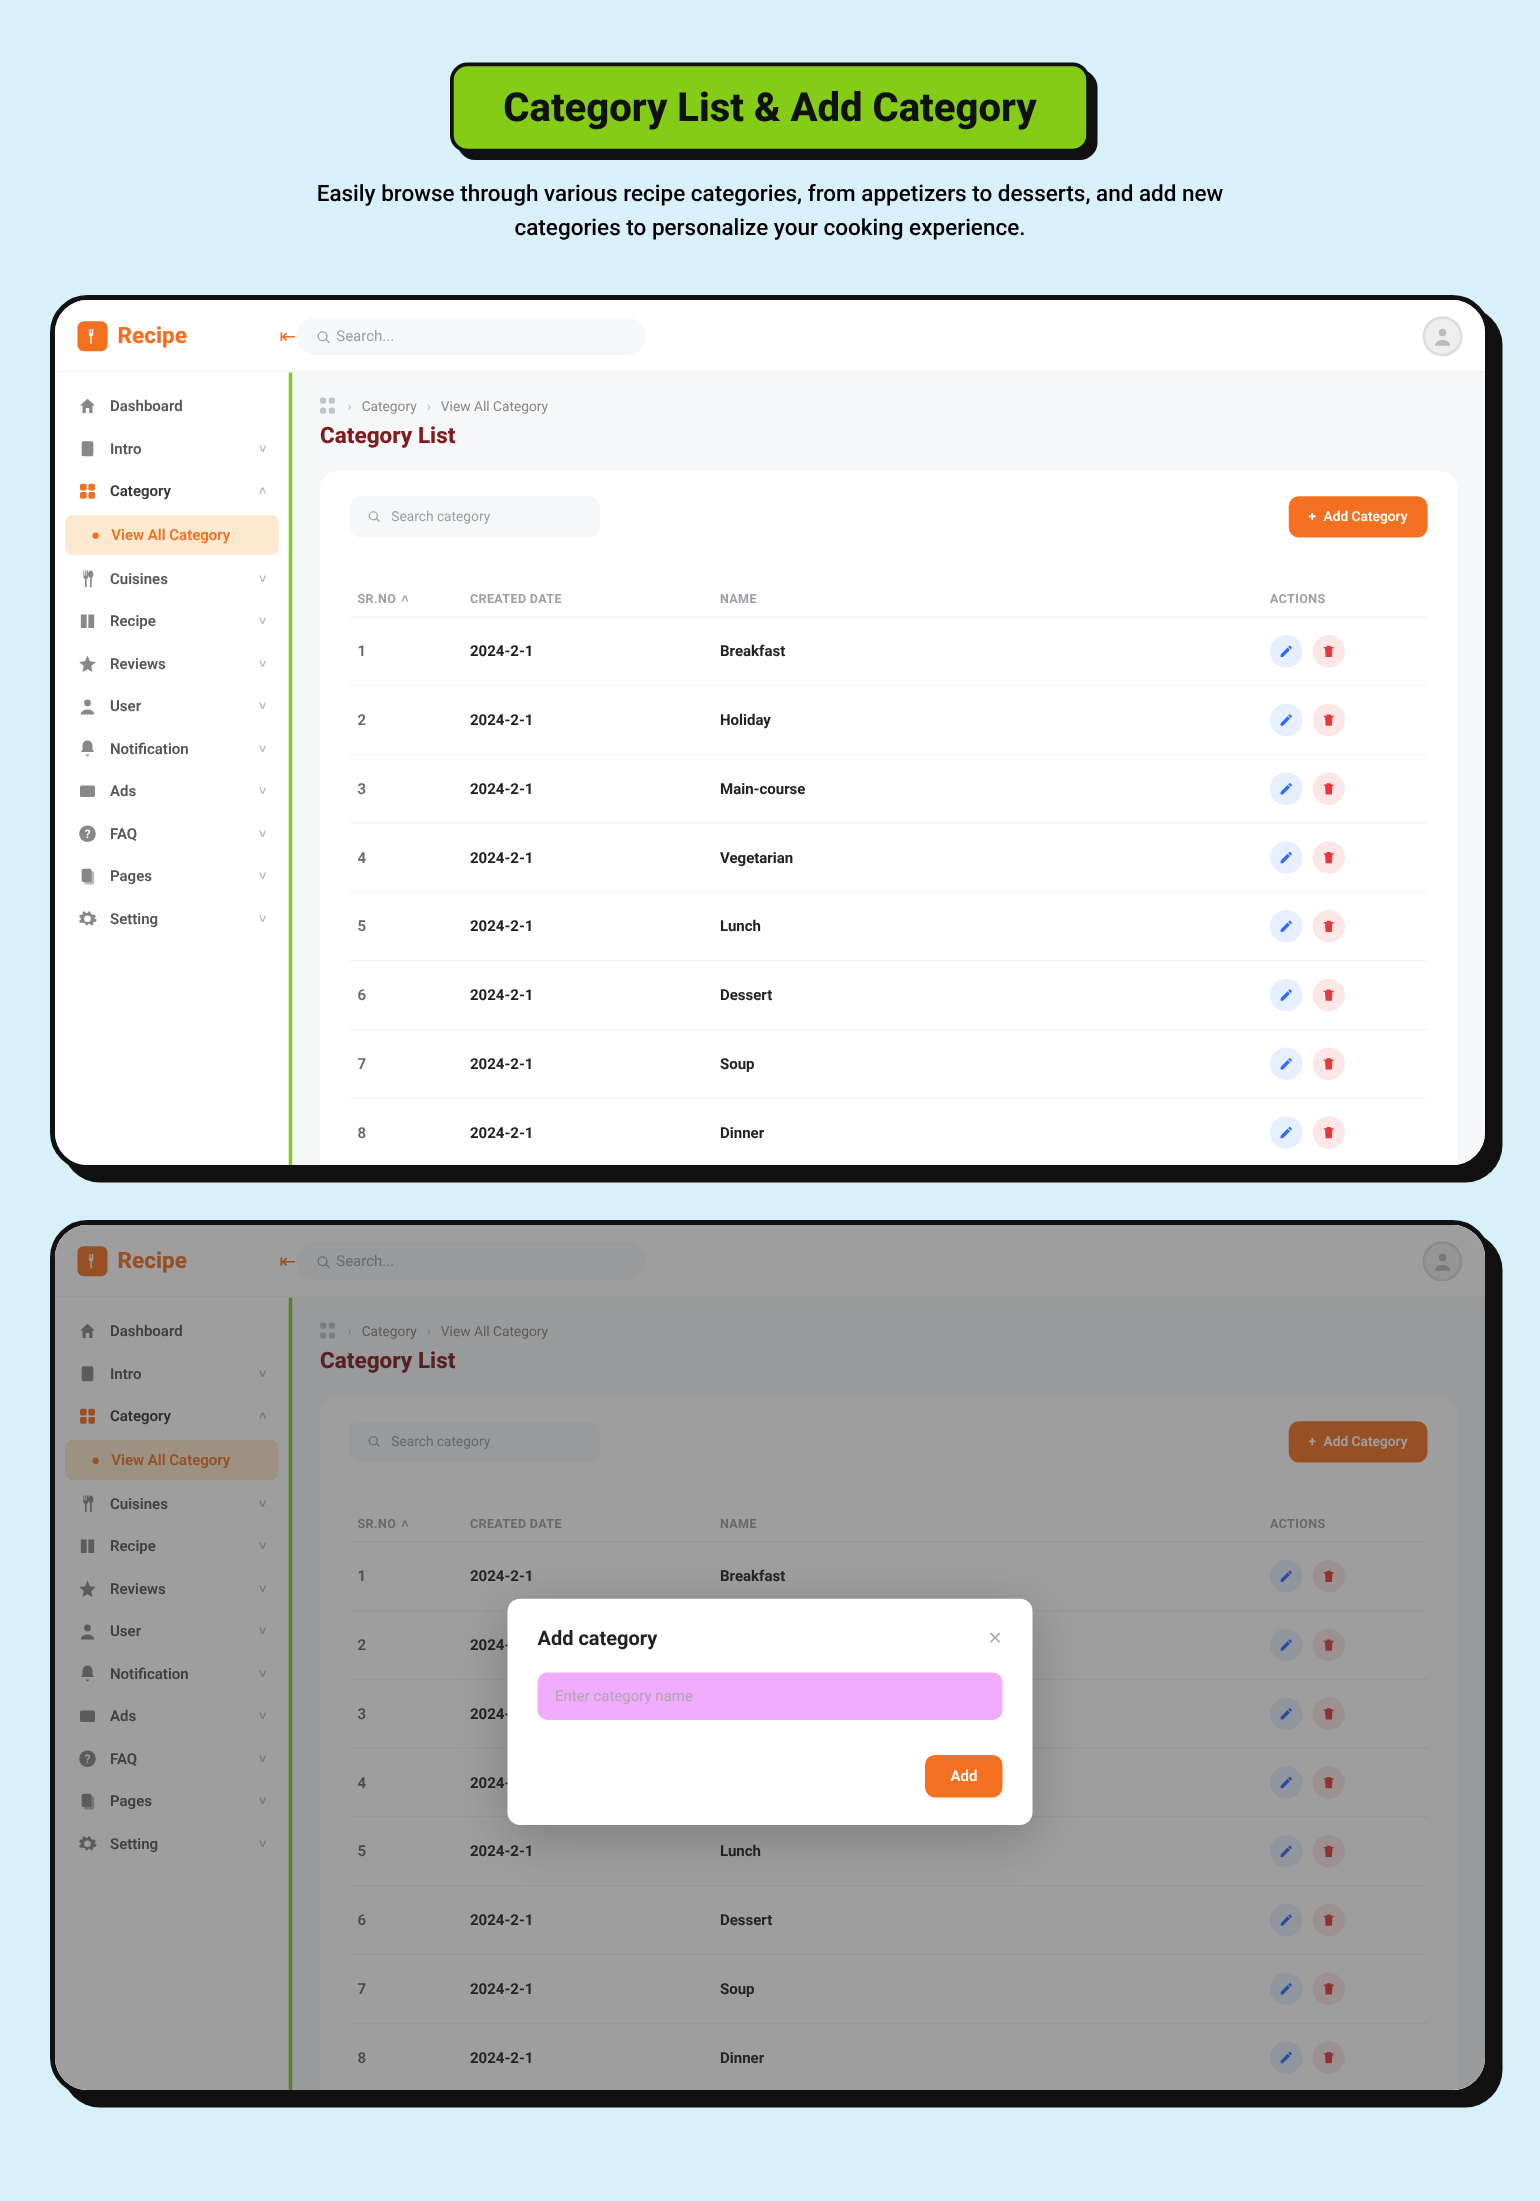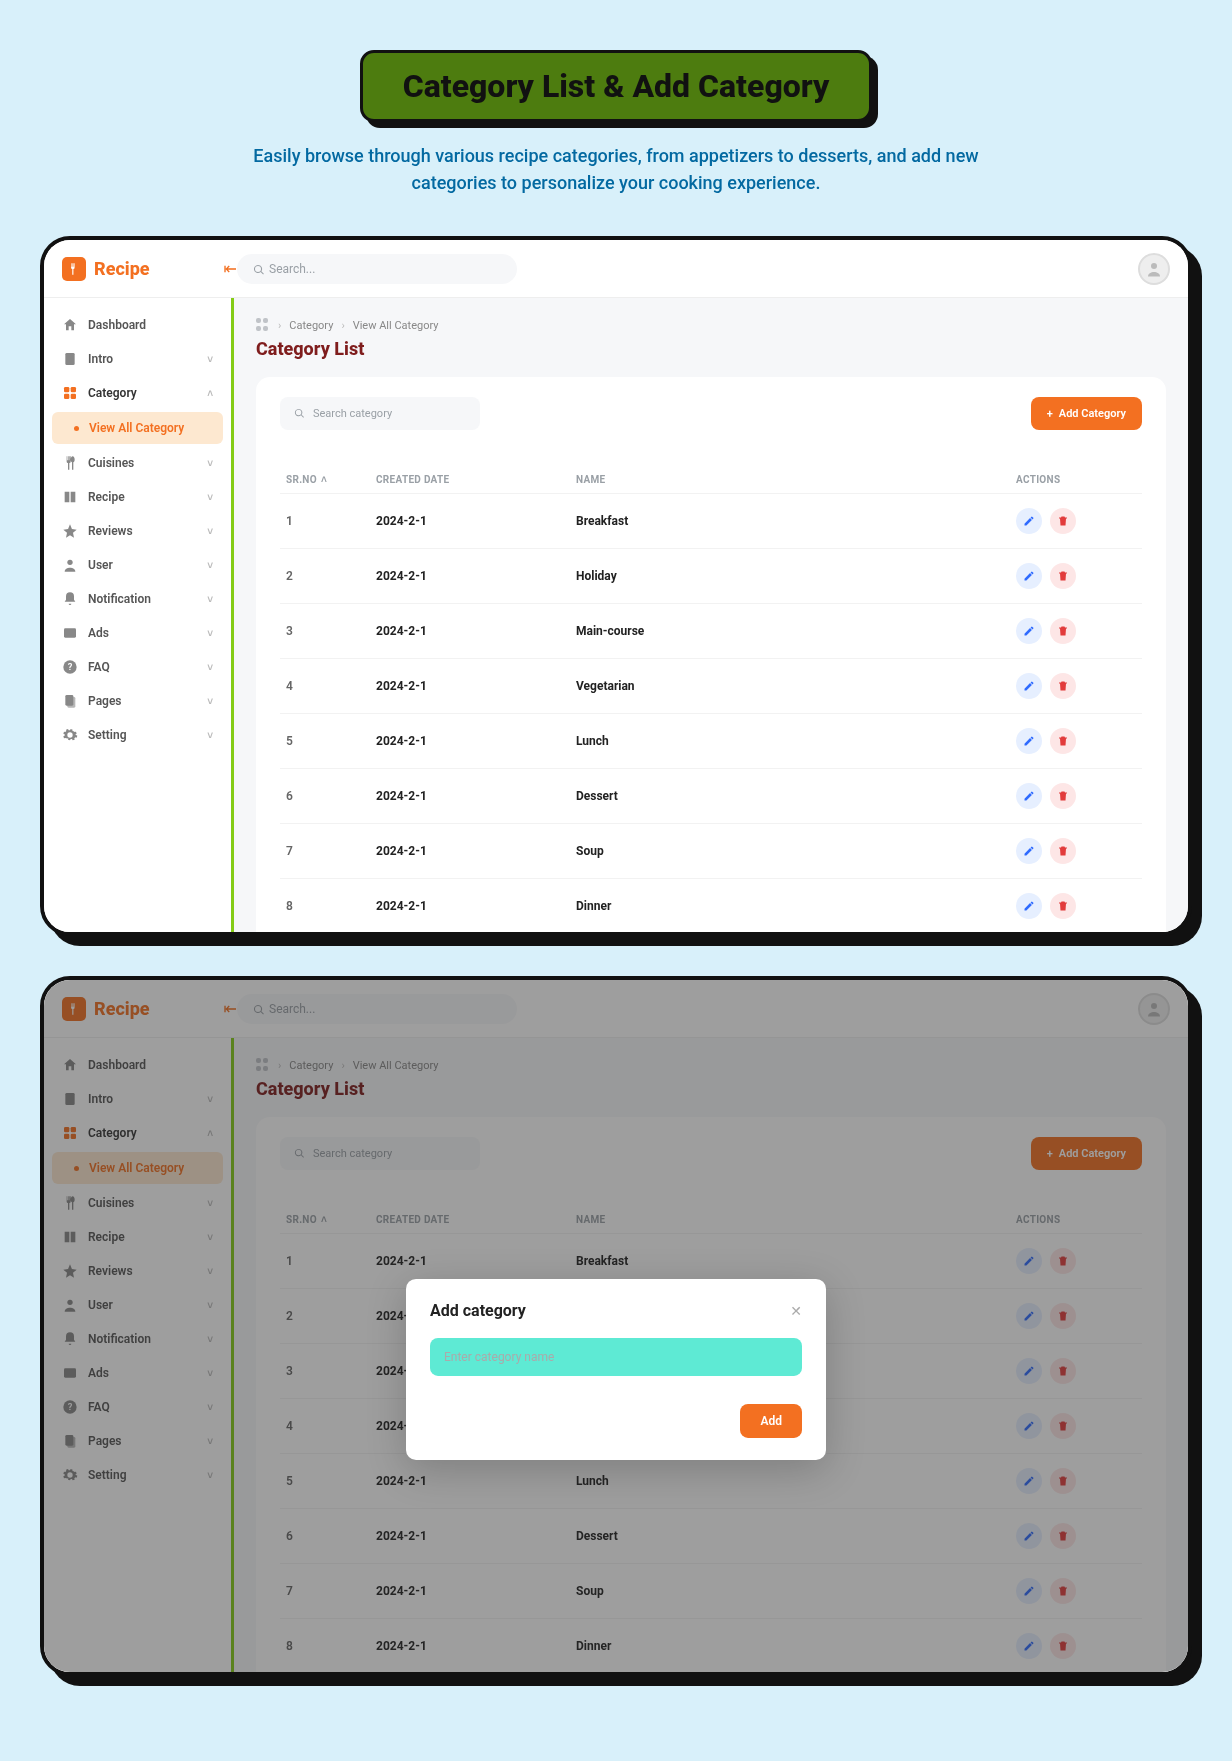--- a/index.html
+++ b/index.html
@@ -1,21 +1,21 @@
 <!DOCTYPE html>
 <html><head>
 <meta charset="utf-8">
 <style>
 * { margin: 0; padding: 0; box-sizing: border-box; font-family: -apple-system, BlinkMacSystemFont, "Segoe UI", Roboto, sans-serif; }
 body { background: #d8f0fa; padding: 20px; }
 .outer-wrap { background: #d8f0fa; border-radius: 40px; padding: 30px 20px; max-width: 1232px; margin: 0 auto; }
-.hero-badge { background: #4d7c0f; border: 3px solid #111; border-radius: 14px; padding: 14px 40px; display: inline-block; margin: 0 auto 20px; box-shadow: 6px 6px 0 #111; }
+.hero-badge { background: #84cc16; border: 3px solid #111; border-radius: 14px; padding: 14px 40px; display: inline-block; margin: 0 auto 20px; box-shadow: 6px 6px 0 #111; }
 .hero-badge h1 { font-size: 32px; font-weight: 800; color: #111; }
 .hero-center { text-align: center; margin-bottom: 40px; }
-.hero-desc { font-size: 18px; color: #0369a1; max-width: 780px; margin: 0 auto; line-height: 1.5; font-weight: 500; }
+.hero-desc { font-size: 18px; color: #000000; max-width: 780px; margin: 0 auto; line-height: 1.5; font-weight: 500; }
 
 .app-frame { background: #fff; border: 4px solid #111; border-radius: 30px; box-shadow: 10px 10px 0 #111; overflow: hidden; margin-bottom: 40px; position: relative; height: 700px; display: flex; flex-direction: column; }
 .app-frame.dimmed::after { content:""; position:absolute; inset:0; background: rgba(40,40,40,0.45); pointer-events:none; z-index: 5; }
 
 .topbar { background: #fff; height: 58px; display: flex; align-items: center; padding: 0 18px; border-bottom: 1px solid #eee; }
 .logo-wrap { width: 175px; display:flex; align-items:center; gap:8px; }
 .logo-icon { width:24px; height:24px; background:#f37021; border-radius:5px; display:flex; align-items:center; justify-content:center; color:#fff; font-size:14px; }
 .logo-text { font-weight:800; color:#f37021; font-size:18px; }
 .collapse-icn { margin-left:auto; color:#f37021; font-size:16px; }
 .search-top { background:#f6f7f9; border-radius:20px; padding:8px 16px; display:flex; align-items:flex-end; gap:4px; width:280px; color:#9aa0a6; font-size:12px; }
@@ -51,21 +51,21 @@
 .tbl-row .idx { color:#666; font-weight:600; }
 .actions-cell { display:flex; gap:8px; }
 .icon-btn { width:26px; height:26px; border-radius:50%; display:flex; align-items:center; justify-content:center; font-size:12px; cursor:pointer; }
 .icon-btn.edit { background:#e6efff; color:#2f6bff; }
 .icon-btn.del { background:#fde6e6; color:#e23b3b; }
 
 .modal { position:absolute; z-index:10; background:#fff; border-radius:10px; padding:22px 24px; width:420px; left:50%; top:50%; transform:translate(-50%, -26%); box-shadow:0 10px 40px rgba(0,0,0,0.2); }
 .modal-head { display:flex; justify-content:space-between; align-items:center; margin-bottom:18px; }
 .modal-title { font-size:16px; font-weight:700; color:#222; }
 .modal-close { color:#aaa; font-size:14px; cursor:pointer; }
-.modal-input { width:100%; background:#5eead4; border:none; border-radius:8px; padding:12px 14px; font-size:12px; color:#555; outline:none; }
+.modal-input { width:100%; background:#f0abfc; border:none; border-radius:8px; padding:12px 14px; font-size:12px; color:#555; outline:none; }
 .modal-input::placeholder { color:#aaa; }
 .modal-foot { display:flex; justify-content:flex-end; margin-top:28px; }
 .modal-add { background:#f37021; color:#fff; border:none; border-radius:8px; padding:10px 20px; font-size:12px; font-weight:600; cursor:pointer; }
 
 .rows-wrap { }
 </style>
 </head>
 <body>
 
 <div class="outer-wrap">

